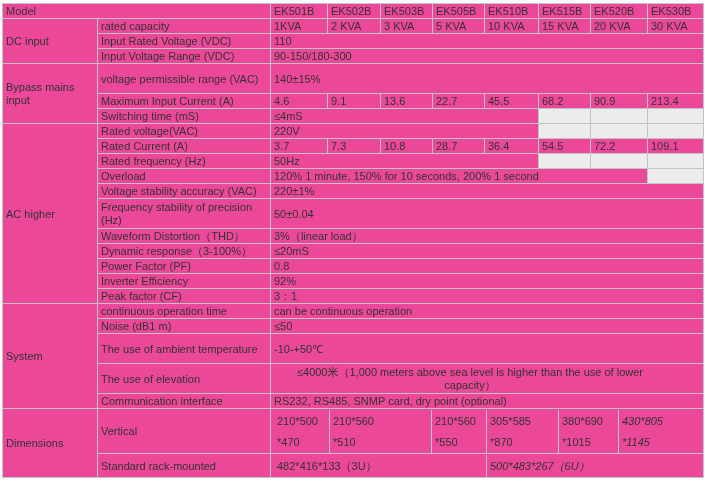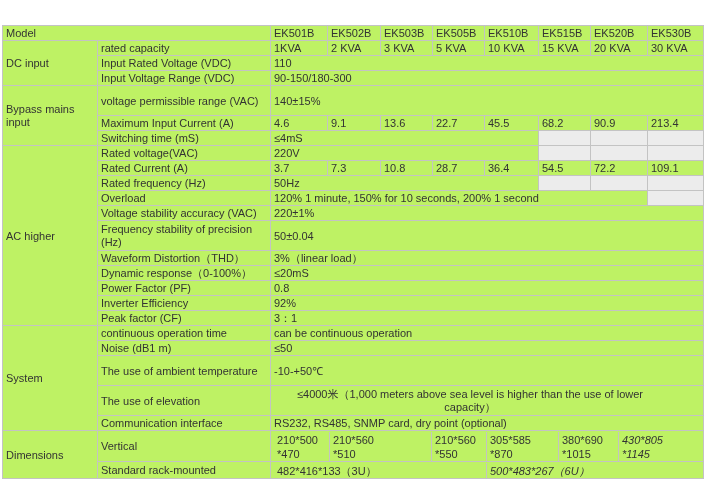--- a/index.html
+++ b/index.html
@@ -4,22 +4,21 @@
 <style>
   html,body { margin:0; padding:0; }
   body {
     width:705px; height:485px; background:#ffffff;
     font-family:"Liberation Sans", sans-serif;
     font-size:11px; color:#333333;
   }
   #spec-table {
     border-collapse:collapse; table-layout:fixed;
     position:absolute; left:2px; top:3px; width:701px;
-    background:#bef264;
-    margin-top:22px;
+    background:#ec4899;
   }
   #spec-table td, #spec-table th {
     border:1px solid #c3c3c3;
     padding:1px 3px 0 3px;
     vertical-align:middle;
     text-align:left;
     font-weight:normal;
     line-height:13px;
     overflow:hidden;
     word-wrap:break-word;
@@ -29,21 +28,21 @@
   td.group { vertical-align:middle; }
   td.gray { background:#ececec; }
   td.wrapnarrow span { display:inline-block; max-width:392px;text-align:center; }
   td.dims { padding:0; vertical-align:top; }
   .dim-row { display:flex; height:100%; }
   .dim-cell {
     white-space:pre-line;
     padding:1px 3px 0 3px;
     border-right:1px solid #c3c3c3;
     box-sizing:border-box;
-    line-height:14px;
+    line-height:21px;
   }
   .dim-cell.last { border-right:none; flex:1;font-style:italic; }
 </style>
 </head>
 <body>
 
 <table id="spec-table">
   <colgroup>
     <col style="width:95px">
       <col style="width:173px">
@@ -163,21 +162,21 @@
     <td>Frequency stability of precision (Hz)</td>
     <td colspan="8">50±0.04</td>
   </tr>
 
   <tr class="h1">
     <td>Waveform Distortion（THD）</td>
     <td colspan="8">3%（linear load）</td>
   </tr>
 
   <tr class="h1">
-    <td>Dynamic response（0-100%）</td>
+    <td>Dynamic response（3-100%）</td>
     <td colspan="8">≤20mS</td>
   </tr>
 
   <tr class="h1">
     <td>Power Factor (PF)</td>
     <td colspan="8">0.8</td>
   </tr>
 
   <tr class="h1">
     <td>Inverter Efficiency</td>

